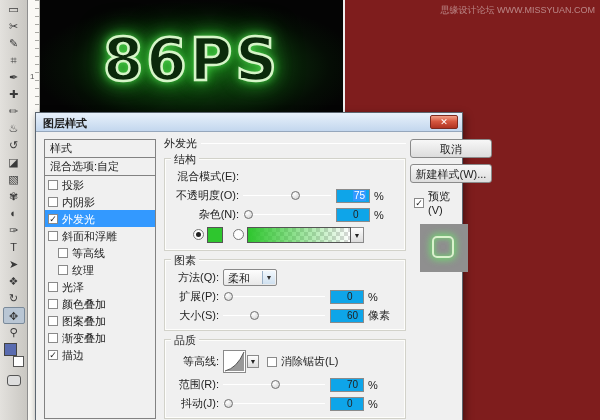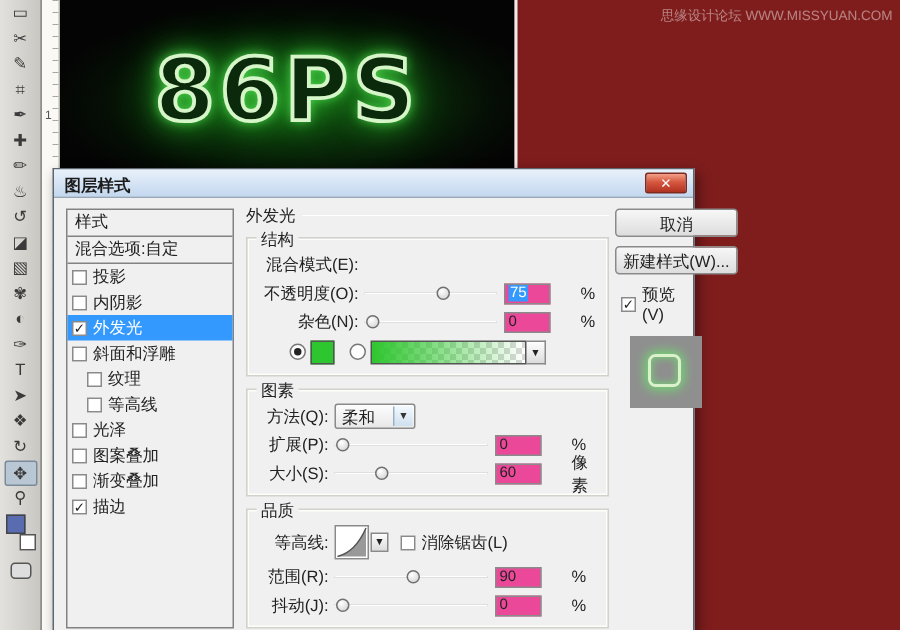--- a/index.html
+++ b/index.html
@@ -66,22 +66,22 @@
   .lbl.w68 { width:68px; } .lbl.w48 { width:48px; }
   .combo { position:relative; height:17px; background:linear-gradient(to bottom,#fdfdfd,#e8e8e8);
     border:1px solid #8a8a8a; border-radius:2px; padding:1px 16px 0 4px; cursor:pointer; }
   .combo .arr { position:absolute; right:1px; top:1px; width:13px; height:13px; font-size:7px; line-height:13px; text-align:center; color:#333;
     background:linear-gradient(to bottom,#f2f8fd,#cfe0ef); border-left:1px solid #9ab0c6; }
   .slider { position:relative; width:88px; height:13px; margin-right:5px; flex:0 0 auto; cursor:pointer; }
   .slider.wide { width:102px; }
   .slider .track { position:absolute; left:0; right:0; top:6px; height:1px; background:#8c8c8c; border-bottom:1px solid #fff; }
   .slider .thumb { position:absolute; top:2px; width:9px; height:9px; border:1px solid #707070; border-radius:5px;
     background:radial-gradient(circle at 35% 30%,#ffffff,#cfcfcf); cursor:pointer; }
-  .valbox { width:31px; height:14px; background:#ec4899; border:1px solid #8a8a8a; font-size:10px;
-    padding:0 2px; line-height:12px; margin-right:20px; flex:0 0 auto; }
+  .valbox { width:31px; height:14px; background:#0ea5e9; border:1px solid #8a8a8a; font-size:10px;
+    padding:0 16px; line-height:12px; margin-right:4px; flex:0 0 auto; }
   .valbox .sel { background:#3399ff; color:#fff; padding:0 1px; }
   .radio { display:inline-block; width:11px; height:11px; border:1px solid #777; border-radius:50%; background:#fdfdfd; position:relative; margin-right:3px; cursor:pointer; flex:0 0 auto; }
   .radio.on::after { content:""; position:absolute; left:2px; top:2px; width:5px; height:5px; border-radius:50%; background:#222; }
   .color-swatch { width:16px; height:16px; border:1px solid #555; margin-right:10px; cursor:pointer; flex:0 0 auto; }
   .gradbar { position:relative; width:104px; height:16px; border:1px solid #555; margin-right:0; cursor:pointer; flex:0 0 auto;
     background-image:conic-gradient(#d8d8d8 25%,#ffffff 0 50%,#d8d8d8 0 75%,#ffffff 0); background-size:8px 8px; }
   .gradbar .fill { position:absolute; inset:0; }
   .grad-arr { width:13px; height:16px; border:1px solid #8a8a8a; border-left:none; background:linear-gradient(to bottom,#fdfdfd,#dcdcdc);
     font-size:7px; line-height:15px; text-align:center; cursor:pointer; flex:0 0 auto; }
   .contour-box { position:relative; width:36px; height:24px; margin-right:8px; cursor:pointer; flex:0 0 auto; }
@@ -169,29 +169,33 @@
       <div class="effect-item selected">
         <span class="cbx">✓</span>
         <span>外发光</span>
       </div>
       <div class="effect-item">
         <span class="cbx"></span>
         <span>斜面和浮雕</span>
       </div>
       <div class="effect-item indent">
         <span class="cbx"></span>
+        <span>等高线</span>
+      </div>
+      <div class="effect-item indent">
+        <span class="cbx"></span>
         <span>纹理</span>
       </div>
-      <div class="effect-item indent">
-        <span class="cbx"></span>
-        <span>等高线</span>
-      </div>
       <div class="effect-item">
         <span class="cbx"></span>
         <span>光泽</span>
+      </div>
+      <div class="effect-item">
+        <span class="cbx"></span>
+        <span>颜色叠加</span>
       </div>
       <div class="effect-item">
         <span class="cbx"></span>
         <span>图案叠加</span>
       </div>
       <div class="effect-item">
         <span class="cbx"></span>
         <span>渐变叠加</span>
       </div>
       <div class="effect-item">
@@ -285,21 +289,21 @@
           </span>
           <span class="cbx"></span>
           <span>消除锯齿(L)</span>
         </div>
         <div class="row">
           <span class="lbl w48">范围(R):</span>
           <span class="slider wide">
             <span class="track"></span>
             <span class="thumb" style="left:47%"></span>
           </span>
-          <span class="valbox">90</span>
+          <span class="valbox">70</span>
           <span>%</span>
         </div>
         <div class="row">
           <span class="lbl w48">抖动(J):</span>
           <span class="slider wide">
             <span class="track"></span>
             <span class="thumb" style="left:1%"></span>
           </span>
           <span class="valbox">0</span>
           <span>%</span>

